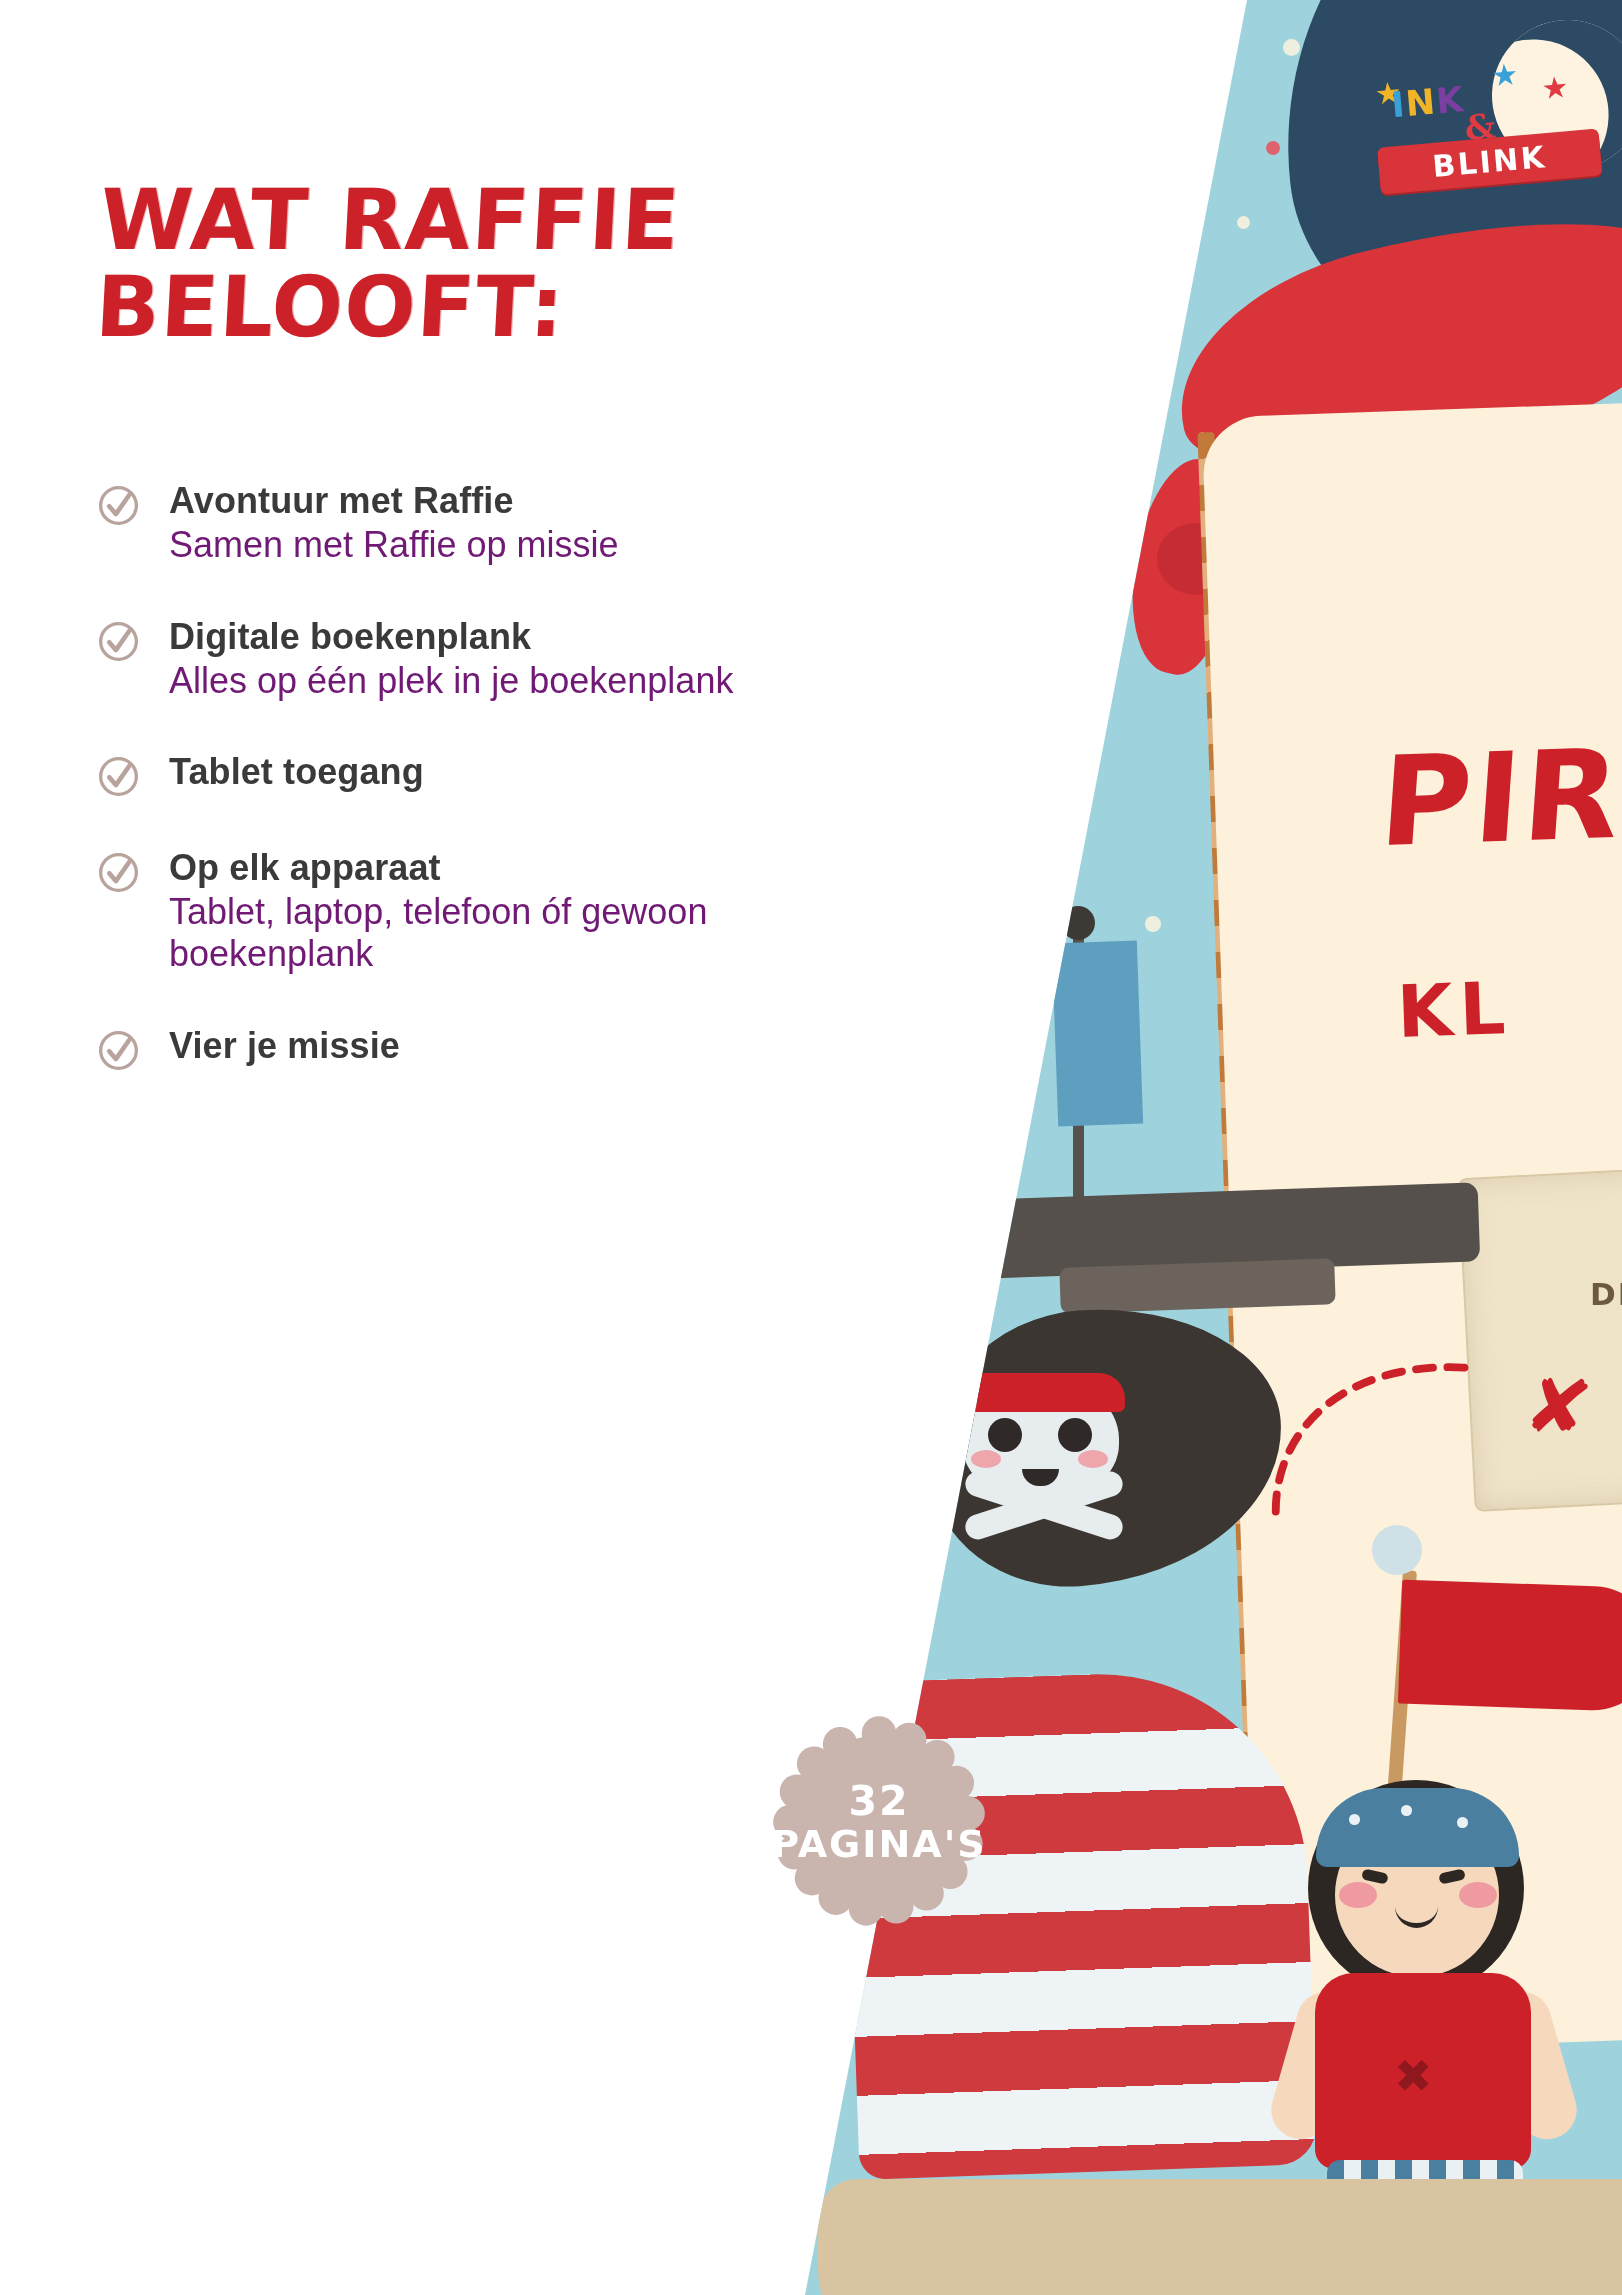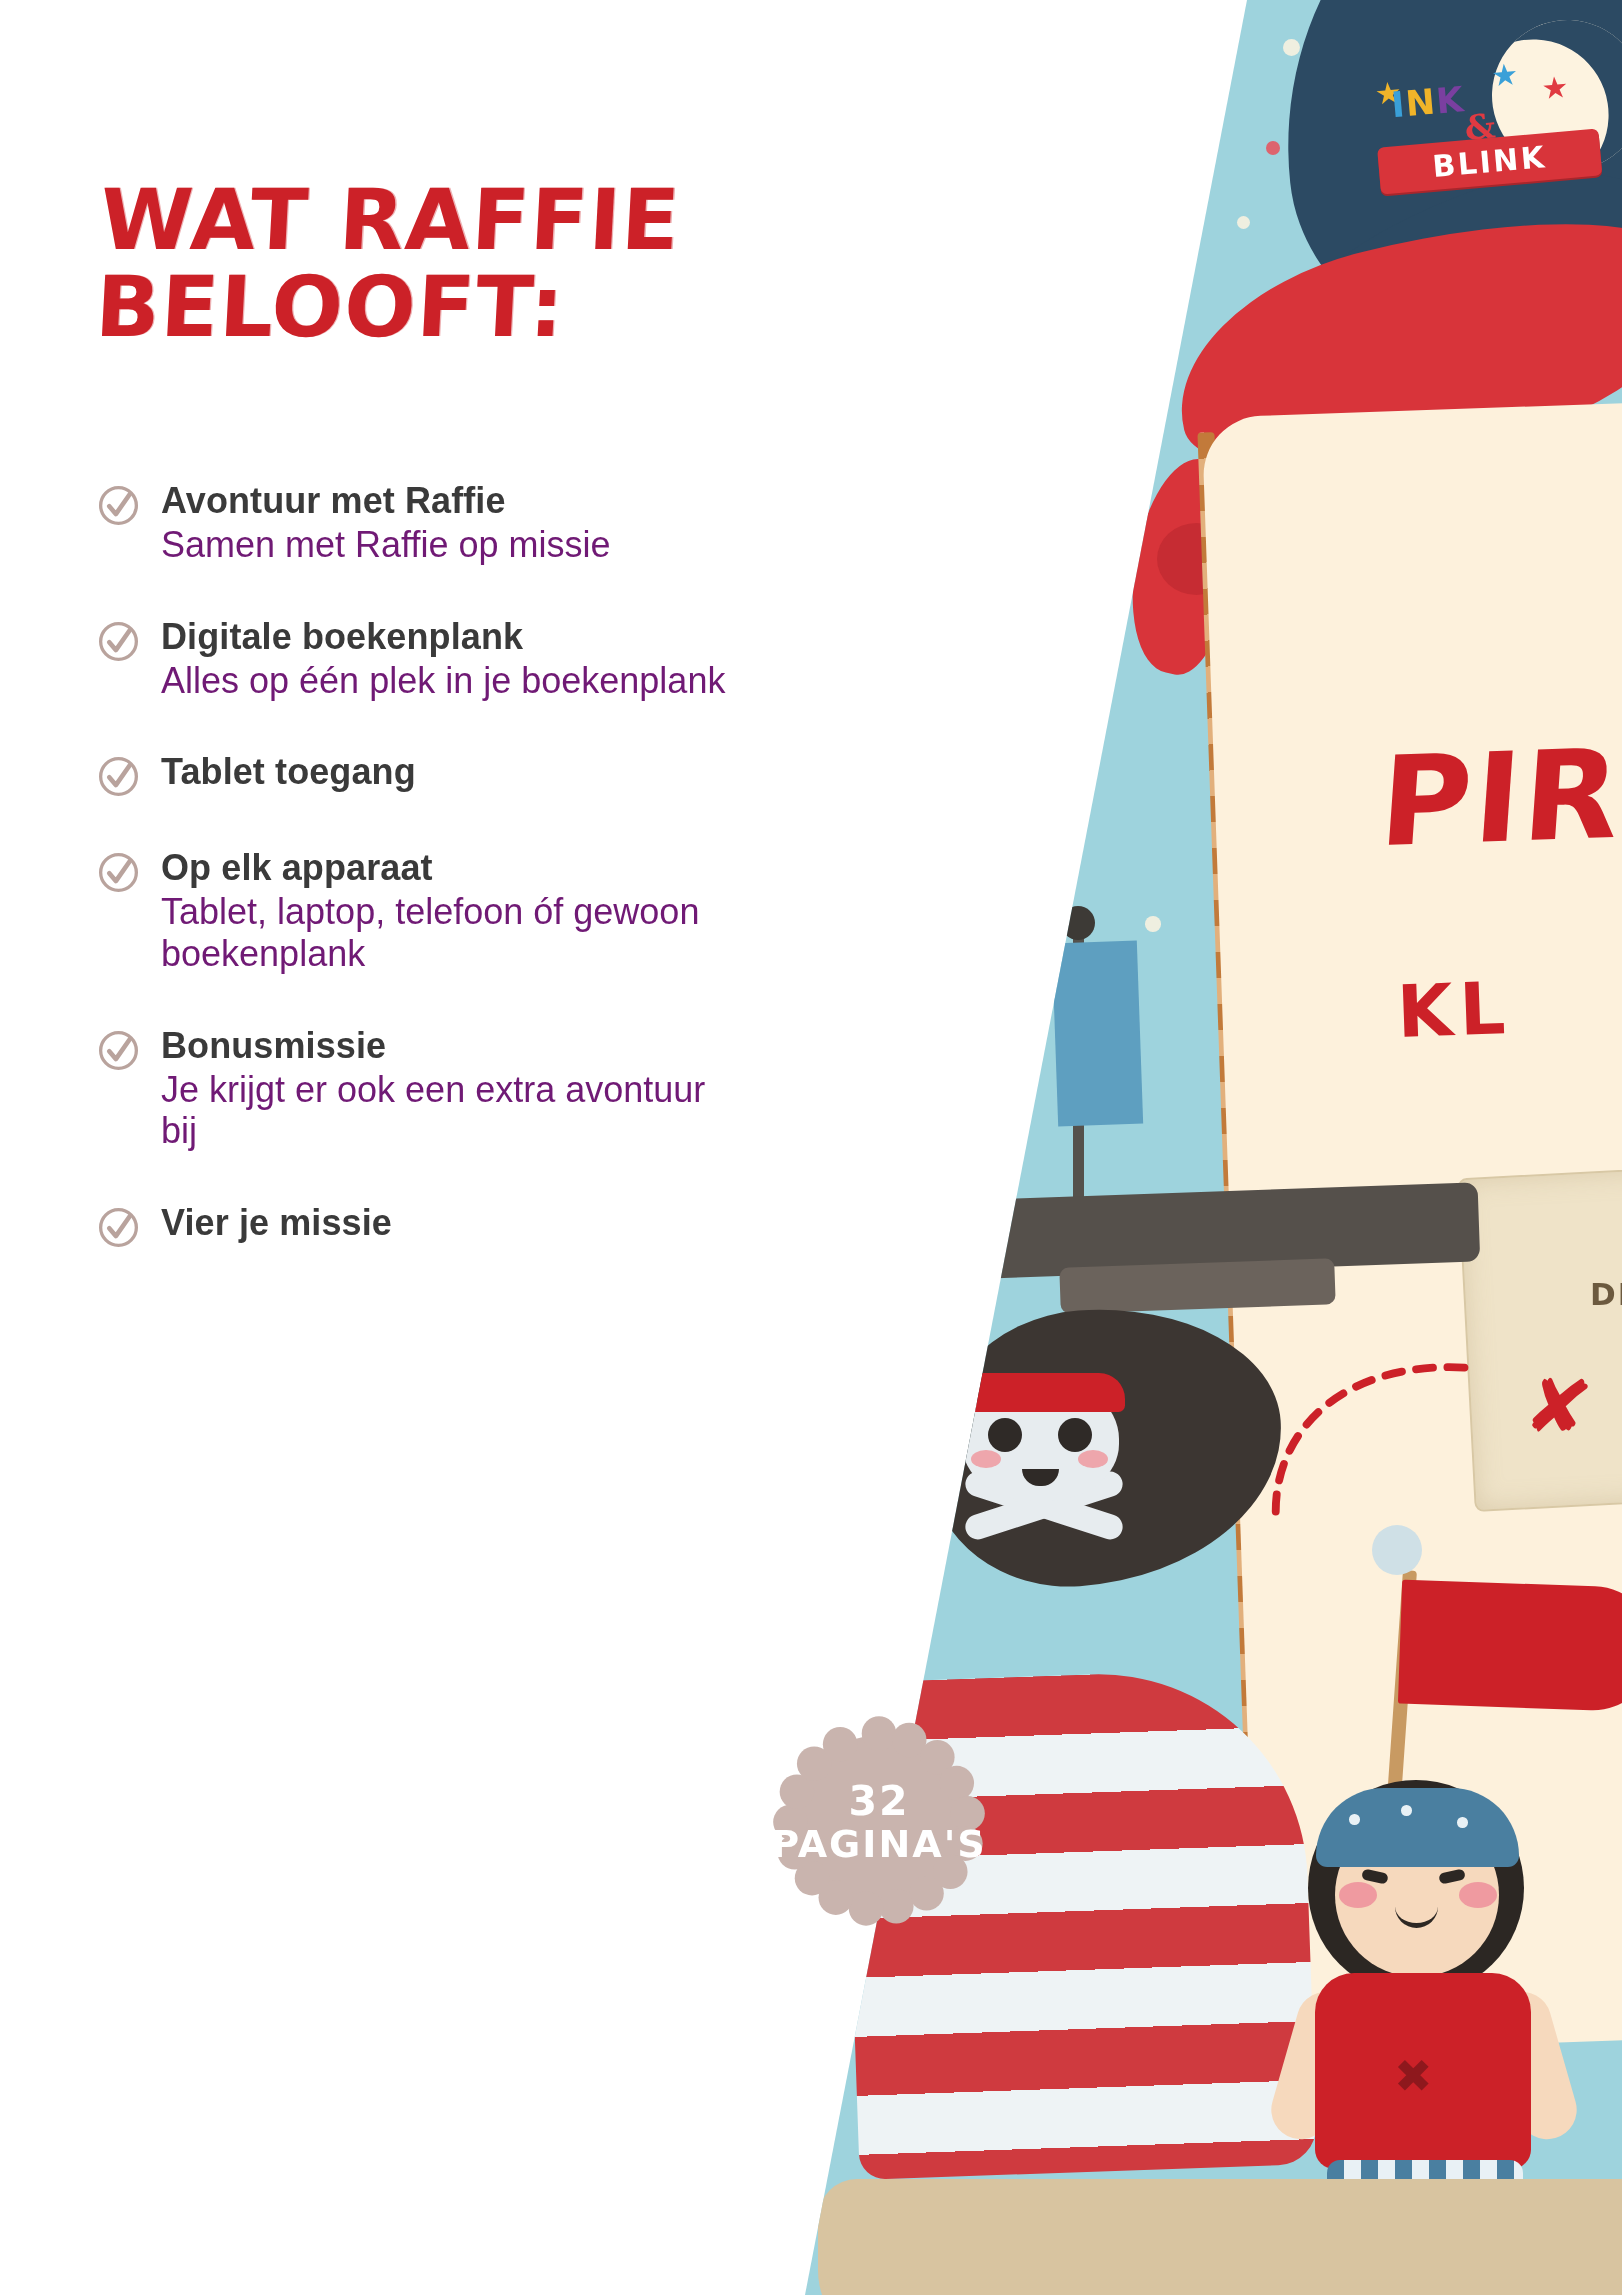--- a/index.html
+++ b/index.html
@@ -40,20 +40,21 @@
   .headline .l2 { display: block; }
 
   .promise-list {
     margin-top: 131px;
     width: 687px;
   }
   .promise-item {
     display: flex;
     align-items: flex-start;
     margin-bottom: 51px;
+    gap: 8px;
   }
   .check-icon {
     flex: 0 0 auto;
     width: 41px;
     height: 41px;
     margin-right: 22px;
     margin-top: 3.9px;
   }
   .check-icon svg { display: block; }
   .promise-text { flex: 1 1 auto; }
@@ -728,41 +729,29 @@
             <circle cx="31" cy="31" r="27" fill="none" stroke="#b9a39d" stroke-width="5"></circle>
             <path d="M17 32 L27 44 L48 14" fill="none" stroke="#b9a39d" stroke-width="7" stroke-linecap="round" stroke-linejoin="round"></path>
           </svg>
         </span>
         <span class="promise-text">
           <span class="promise-title">Op elk apparaat</span>
           <span class="promise-desc" style="display:block">Tablet, laptop, telefoon óf gewoon boekenplank</span>
         </span>
       </div>
 
+
       <div class="promise-item">
         <span class="check-icon">
           <svg width="41" height="41" viewBox="0 0 62 62">
             <circle cx="31" cy="31" r="27" fill="none" stroke="#b9a39d" stroke-width="5"></circle>
             <path d="M17 32 L27 44 L48 14" fill="none" stroke="#b9a39d" stroke-width="7" stroke-linecap="round" stroke-linejoin="round"></path>
           </svg>
         </span>
         <span class="promise-text">
-          <span class="promise-title">Bonusmissie</span>
-          <span class="promise-desc" style="display:block">Je krijgt er ook een extra avontuur bij</span>
-        </span>
-      </div>
-
-      <div class="promise-item">
-        <span class="check-icon">
-          <svg width="41" height="41" viewBox="0 0 62 62">
-            <circle cx="31" cy="31" r="27" fill="none" stroke="#b9a39d" stroke-width="5"></circle>
-            <path d="M17 32 L27 44 L48 14" fill="none" stroke="#b9a39d" stroke-width="7" stroke-linecap="round" stroke-linejoin="round"></path>
-          </svg>
-        </span>
-        <span class="promise-text">
           <span class="promise-title">Vier je missie</span>
         </span>
       </div>
 
     </div>
   </div>
 
 </div>
 
 

